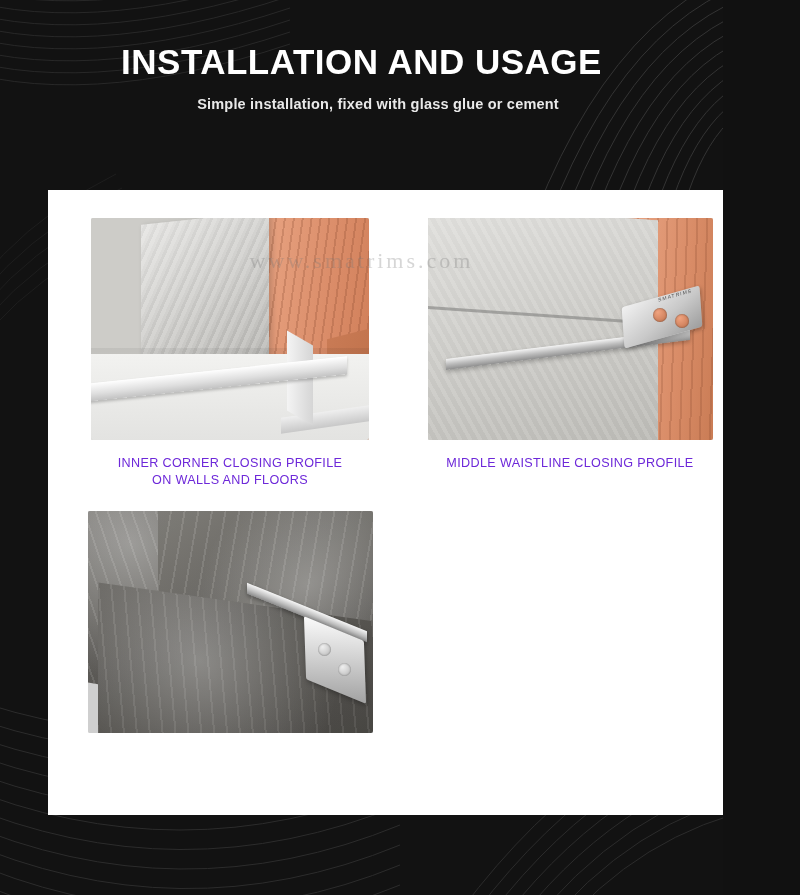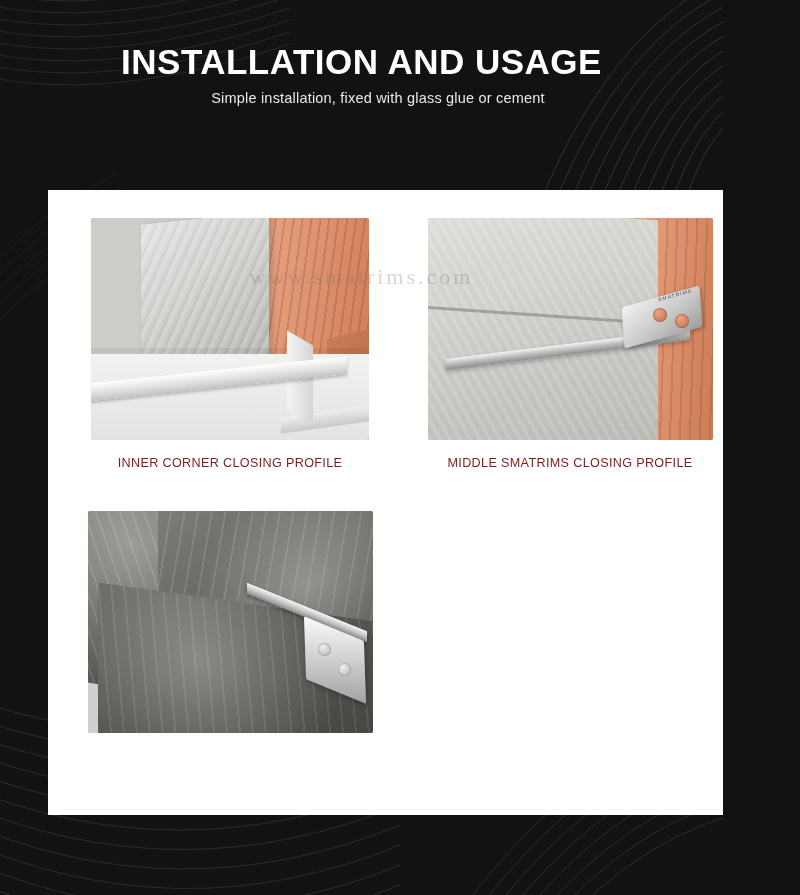--- a/index.html
+++ b/index.html
@@ -36,24 +36,24 @@
     z-index: 3;
   }
   .title {
     color: #ffffff;
     font-size: 35px;
     font-weight: bold;
     letter-spacing: 0.5px;
     line-height: 1.15;
   }
   .subtitle {
-    margin-top: 8px;
+    margin-top: 14px;
     color: #e9e9e9;
     font-size: 14.5px;
-    font-weight: normal;
+    font-weight: bold;
     letter-spacing: .2px;
     padding-left: 33px;
   }
 
   .card {
     position: absolute;
     left: 48px;
     top: 190px;
     width: 704px;
     height: 625px;
@@ -81,39 +81,38 @@
     width: 278px;
     height: 222px;
     overflow: hidden;
     border-radius: 2px;
     background: #cfcfcf;
   }
   .cell.wide .photo { width: 285px; }
   .caption {
     margin-top: 15px;
     text-align: center;
-    color: #7f1d1d;
+    color: #6d28d9;
     font-size: 12.6px;
     letter-spacing: .35px;
     line-height: 1.35;
   }
   .watermark {
     position: absolute;
     top: 248px;
     left: 0;
     width: 100%;
     text-align: center;
     color: rgba(120,120,120,.30);
     font-size: 22px;
     letter-spacing: 3px;
     font-family: "Liberation Serif", serif;
     z-index: 6;
     pointer-events: none;
     user-select: none;
-    margin-top: 16px;
   }
 
   
   .p1-bg { position:absolute; inset:0; background:#cdccc8; }
   .p1-tile {
     position:absolute; left:50px; top:0; width:128px; height:185px;
     background:
       linear-gradient(145deg, rgba(255,255,255,.5), rgba(0,0,0,.10)),
       repeating-linear-gradient(115deg, #c9c8c4 0 3px, #bdbcb8 3px 6px, #d2d1cd 6px 10px),
       #c4c3bf;
@@ -401,37 +400,38 @@
           <div class="p1-wood2"></div>
           <div class="p1-tile"></div>
           <div class="p1-floorshadow"></div>
           <div class="p1-floor"></div>
           <div class="p1-profile3"></div>
           <div class="p1-profile2"></div>
           <div class="p1-profile"></div>
         </div>
         <div class="caption">
           <div>INNER CORNER CLOSING PROFILE</div>
+          <div>ON WALLS AND FLOORS</div>
         </div>
       </div>
 
       <div class="cell wide">
         <div class="photo">
           <div class="p2-bg"></div>
           <div class="p2-wood"></div>
           <div class="p2-tile"></div>
           <div class="p2-seam"></div>
           <div class="p2-strip"></div>
           <div class="p2-plate"></div>
           <div class="p2-label">SMATRIMS</div>
           <div class="p2-hole a"></div>
           <div class="p2-hole b"></div>
         </div>
         <div class="caption">
-          <div>MIDDLE SMATRIMS CLOSING PROFILE</div>
+          <div>MIDDLE WAISTLINE CLOSING PROFILE</div>
         </div>
       </div>
 
 
       <div class="cell wide">
         <div class="photo">
           <div class="p4-bg"></div>
           <div class="p4-white"></div>
           <div class="p4-tileA"></div>
           <div class="p4-tileB"></div>

